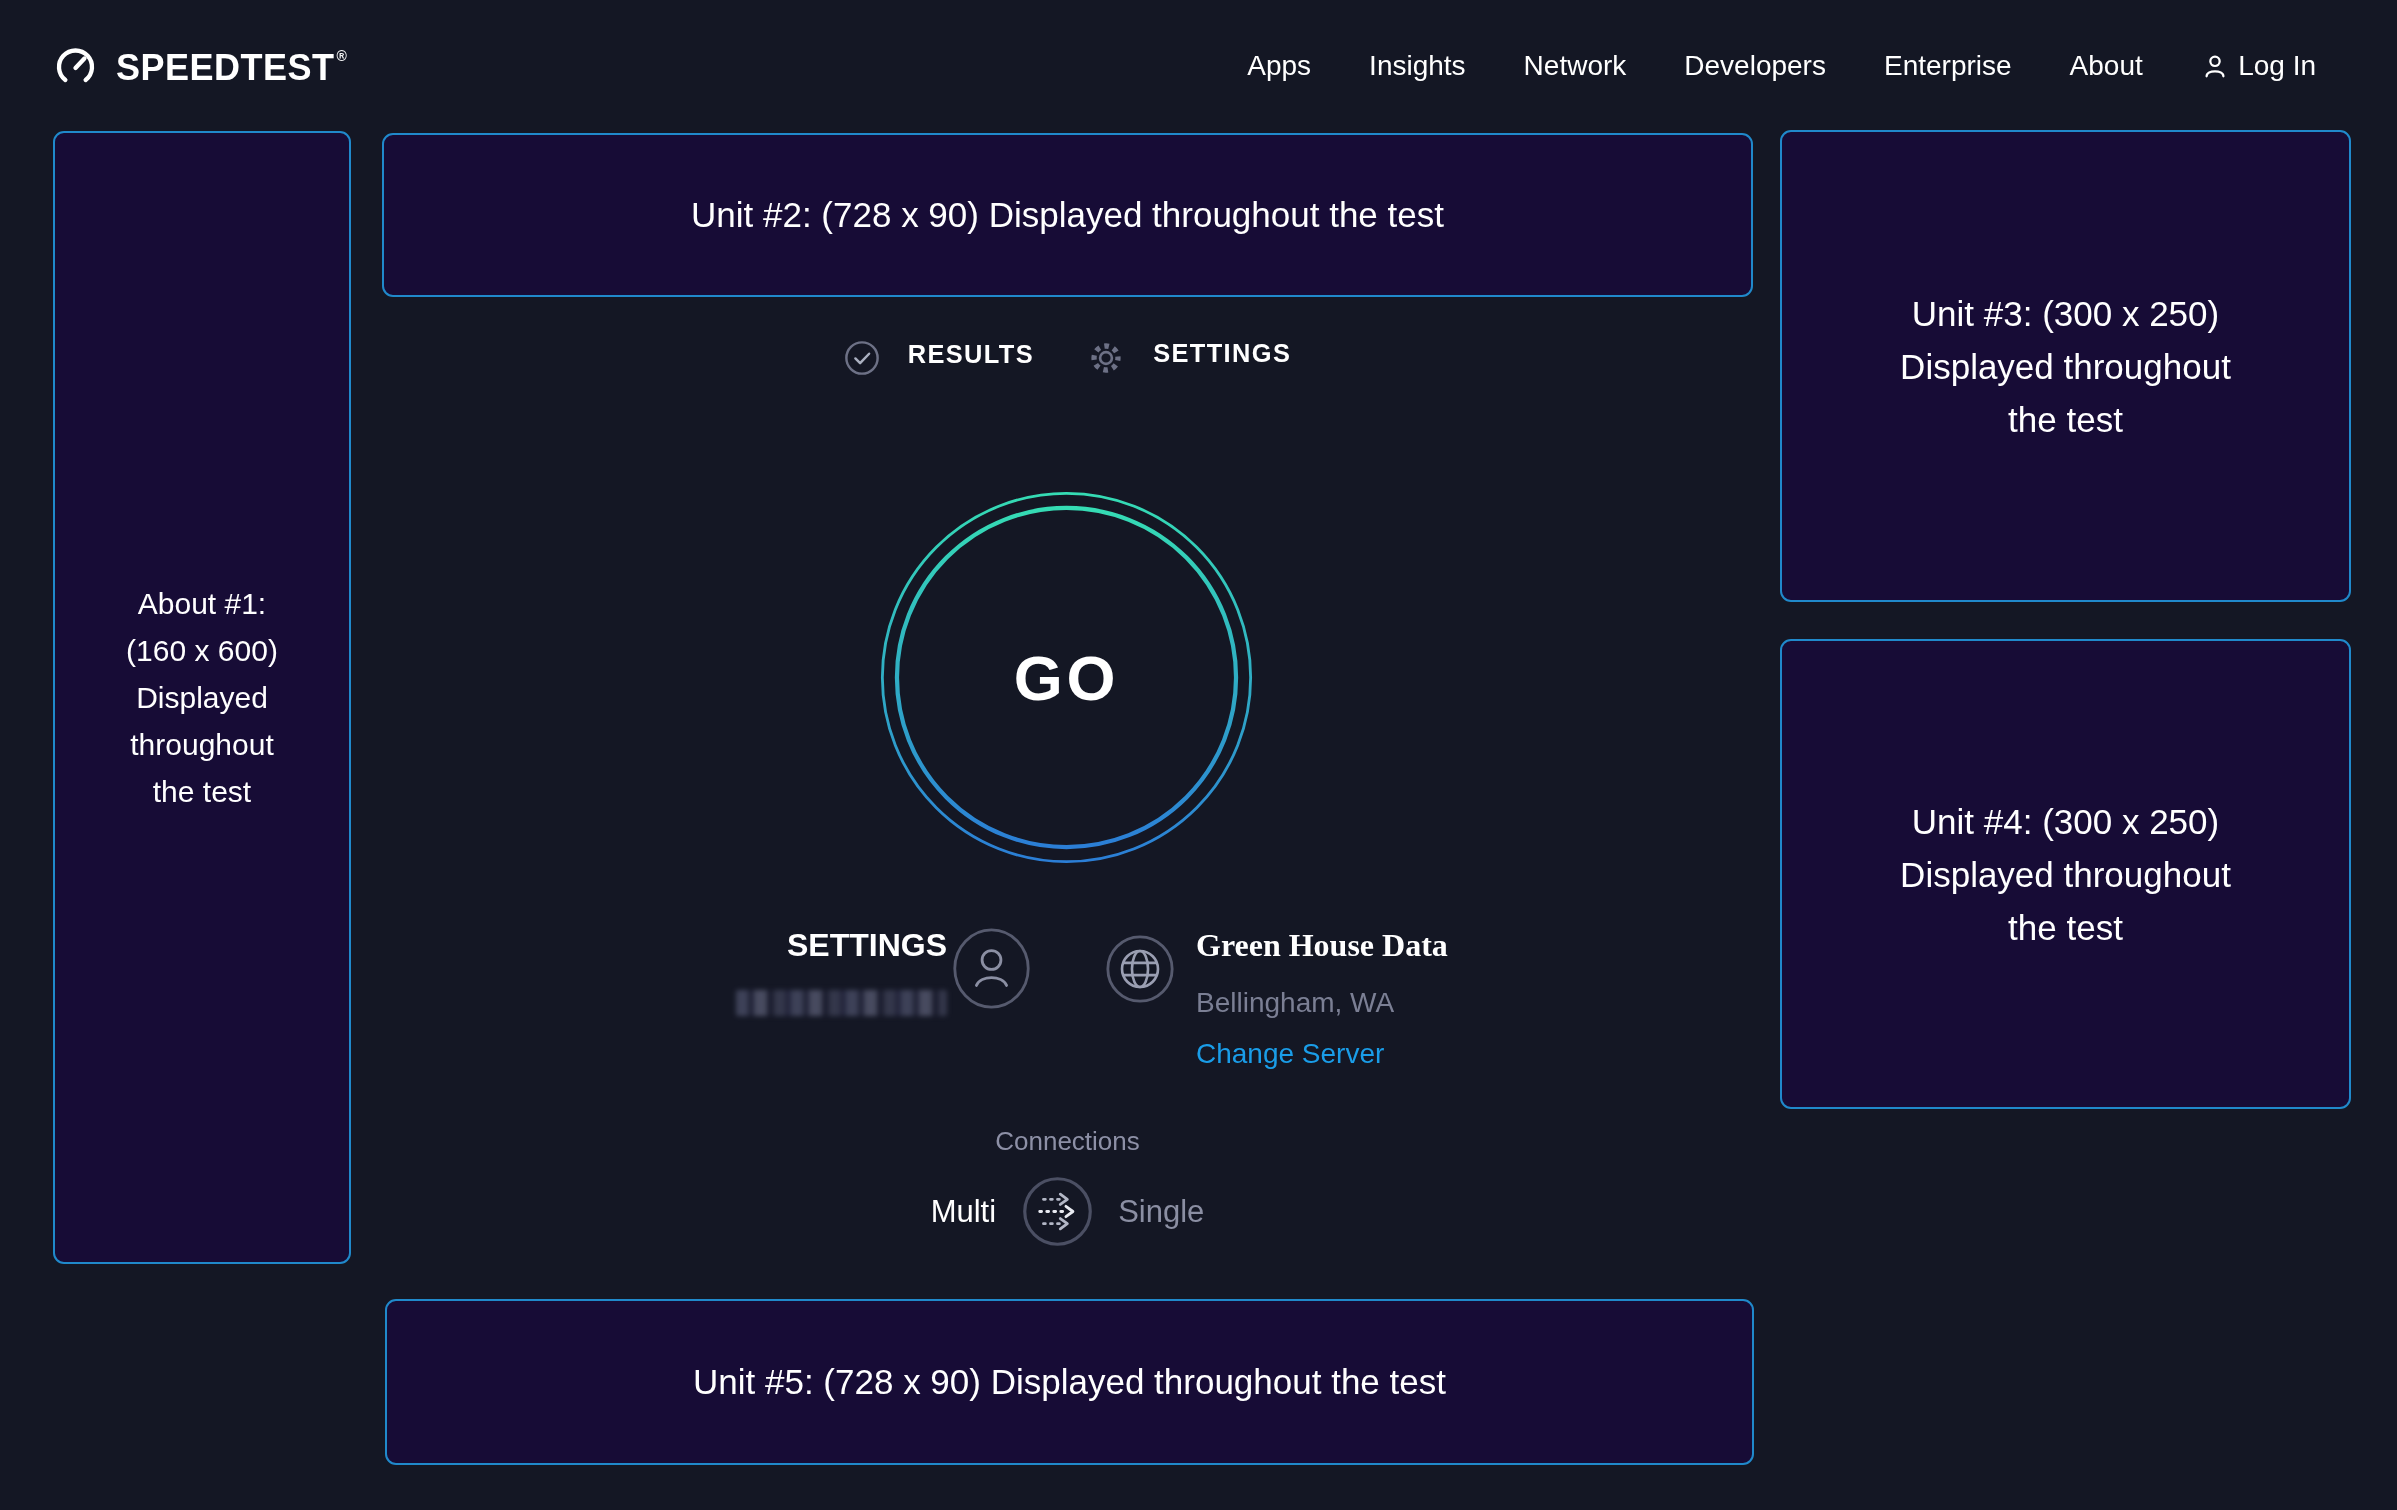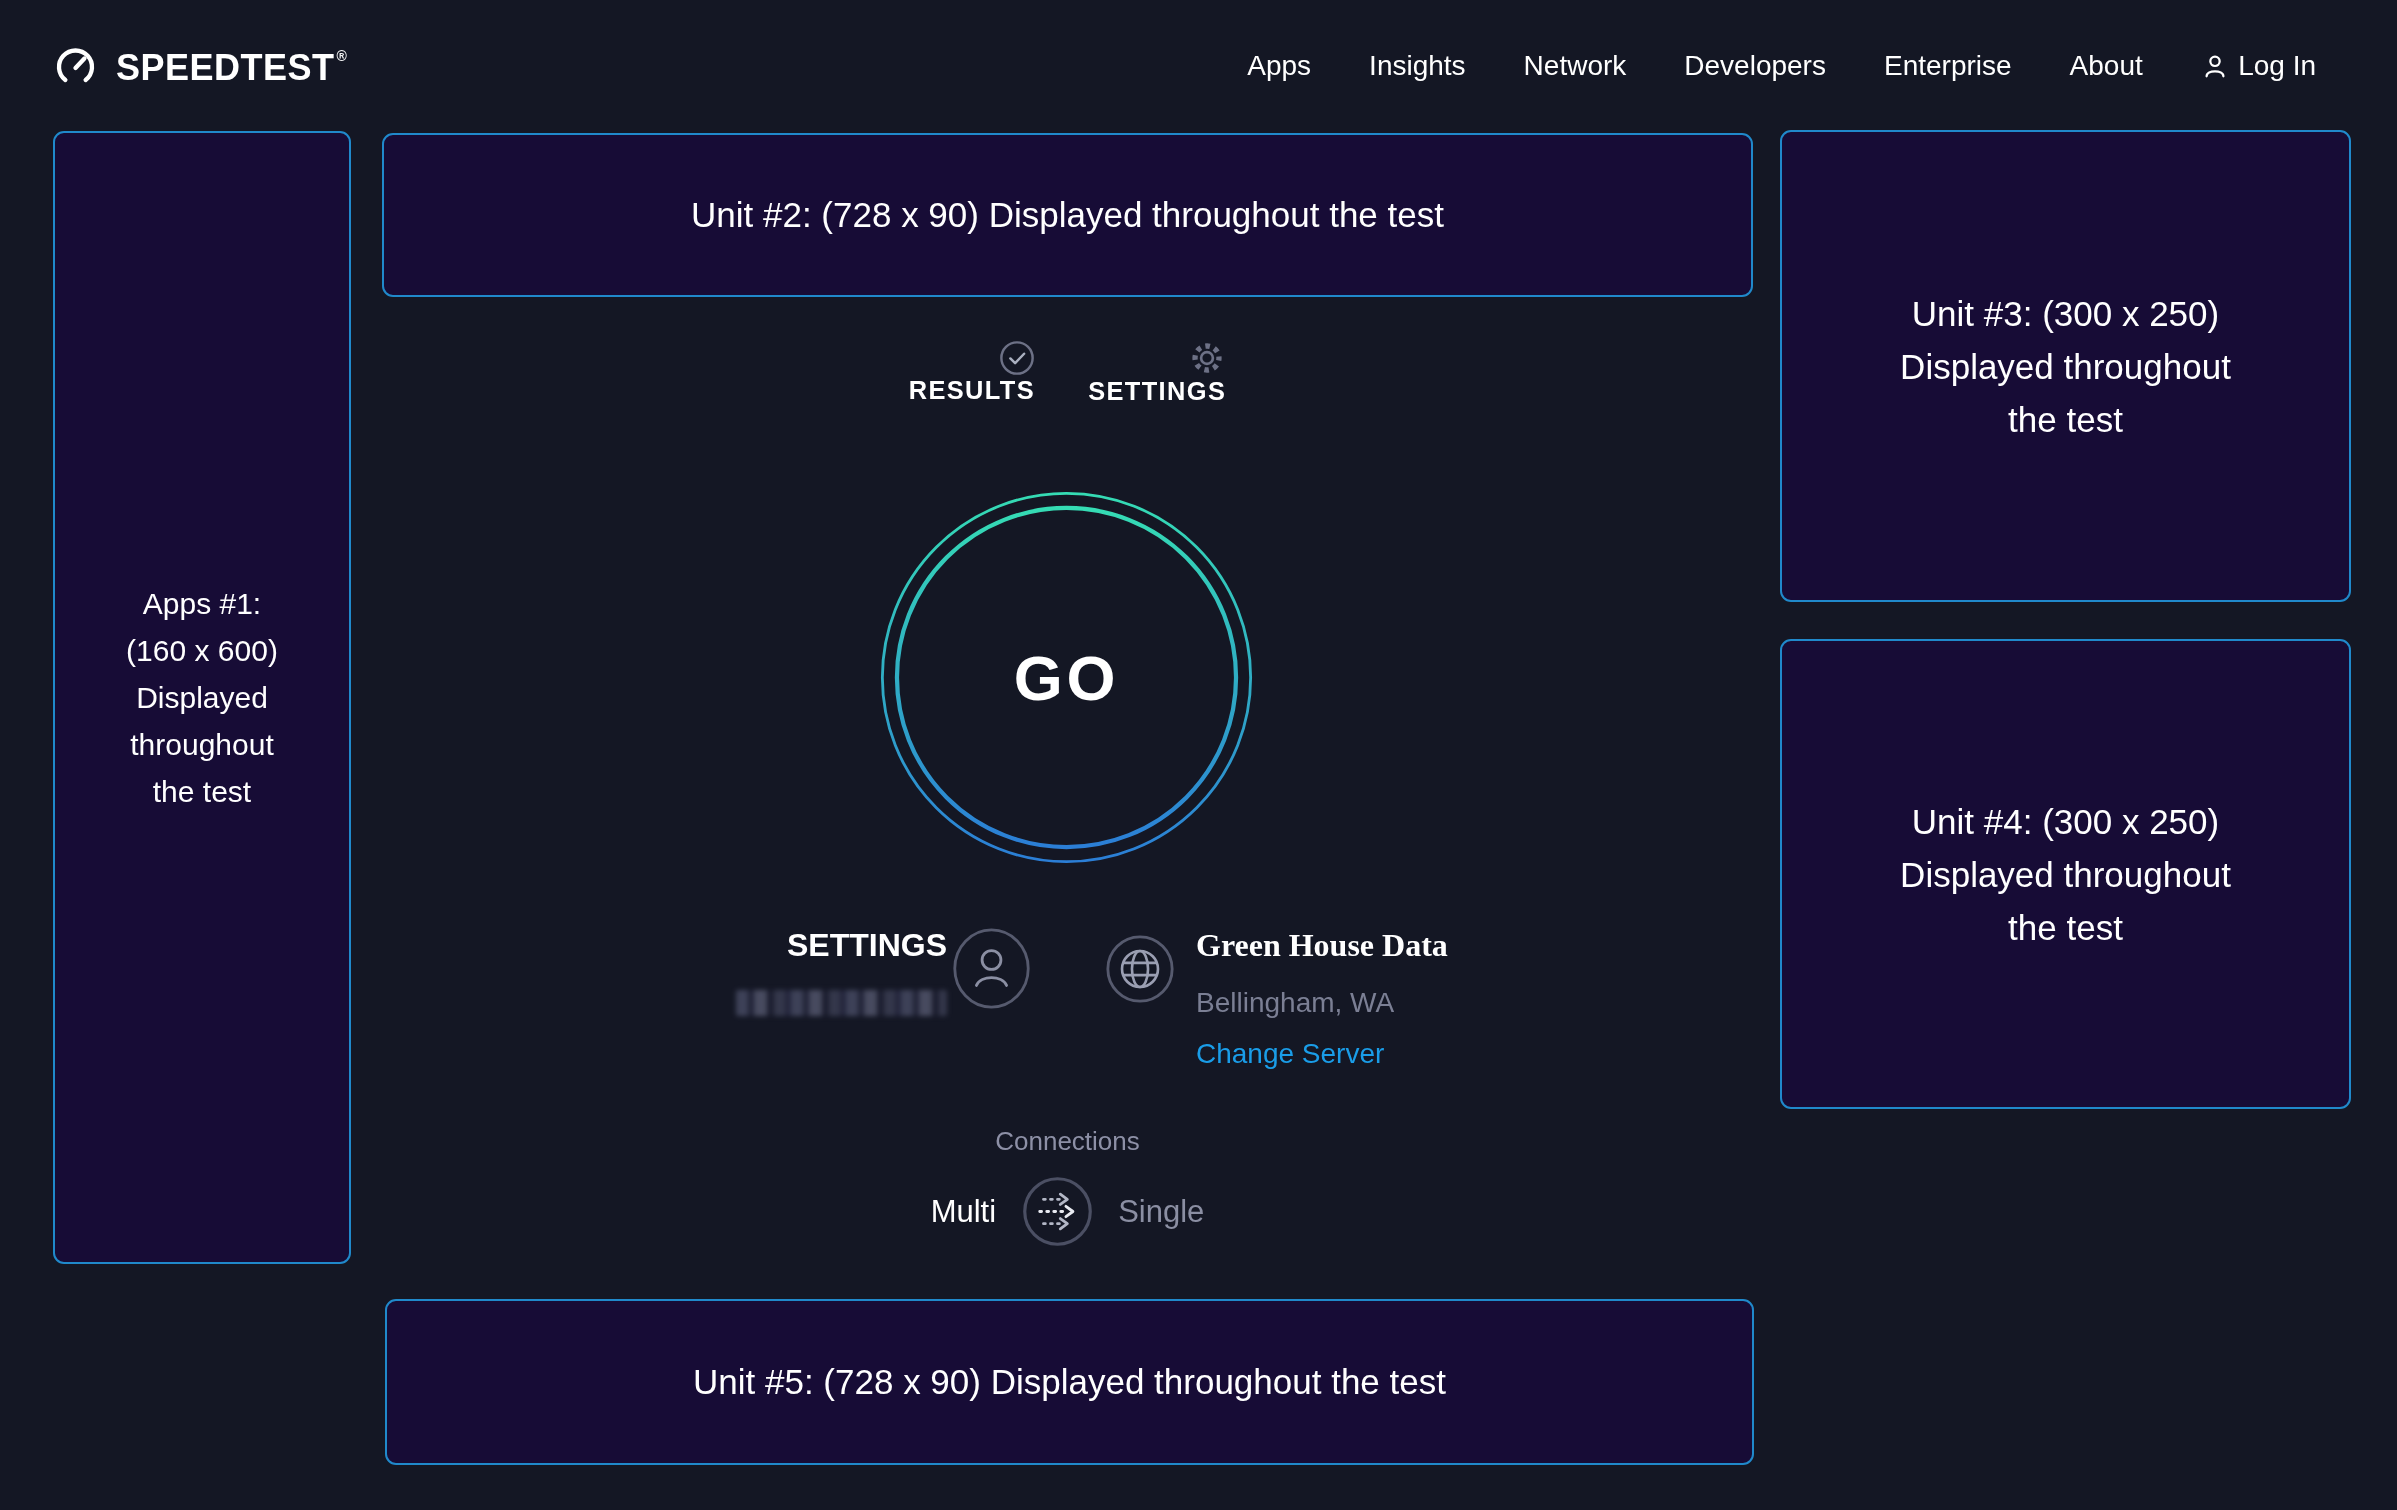--- a/index.html
+++ b/index.html
@@ -32,21 +32,21 @@
   .ad-2 { left:382px; top:133px;  width:1371px; height:164px;  font-size:35px; }
   .ad-3 { left:1780px; top:130px; width:571px;  height:472px;  font-size:35px; line-height:53px; }
   .ad-4 { left:1780px; top:639px; width:571px;  height:470px;  font-size:35px; line-height:53px; }
   .ad-5 { left:385px; top:1299px; width:1369px; height:166px;  font-size:35px; }
 
   
   .tabs {
     position:absolute; left:382px; top:339px; width:1371px;
     display:flex; justify-content:center; align-items:center; gap:53px;
   }
-  .tab { display:flex; align-items:flex-end; gap:0; cursor:pointer;flex-direction:column; }
+  .tab { display:flex; align-items:flex-start; gap:28px; cursor:pointer; }
   .tab-label { font-size:25.4px; font-weight:bold; letter-spacing:1.4px; color:#fff; }
 
   
   .go-wrap { position:absolute; left:880px; top:491px; width:373px; height:373px; cursor:pointer; }
   .go-label {
     position:absolute; left:0; top:0; width:373px; height:373px;
     display:flex; align-items:center; justify-content:center;
     font-size:63px; font-weight:bold; letter-spacing:3.8px; color:#fff;
   }
 
@@ -103,21 +103,21 @@
           <circle cx="15" cy="10" r="5" fill="none" stroke="#ffffff" stroke-width="2.4"></circle>
           <path d="M6 26 c0-7 18-7 18 0" fill="none" stroke="#ffffff" stroke-width="2.4" stroke-linecap="round"></path>
         </svg>
         <span class="nav-item">Log In</span>
       </span>
     </div>
   </div>
 
   <div class="ad ad-1">
     <div>
-      <div>Apps #1:</div>
+      <div>About #1:</div>
       <div>(160 x 600)</div>
       <div>Displayed</div>
       <div>throughout</div>
       <div>the test</div>
     </div>
   </div>
 
   <div class="ad ad-2">
     <div>Unit #2: (728 x 90) Displayed throughout the test</div>
   </div>

